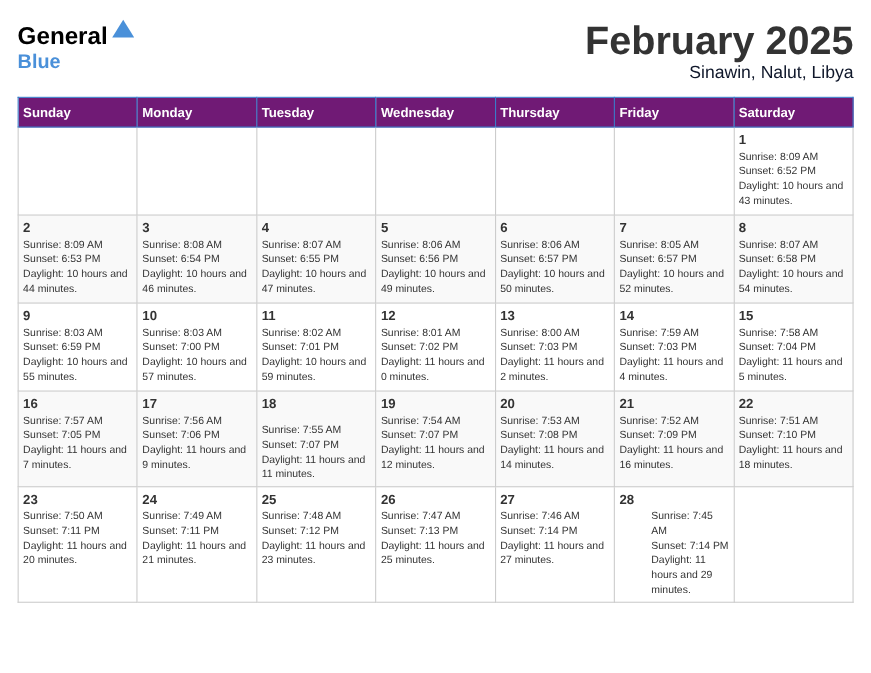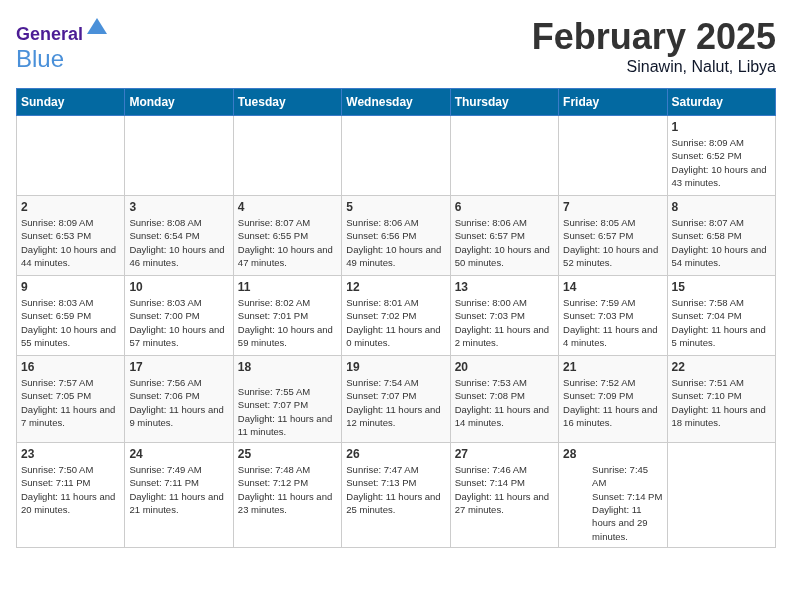--- a/index.html
+++ b/index.html
@@ -36,21 +36,21 @@
     .location-title {
       font-size: 16px;
       color: #0f172a;
     }
     .calendar-table {
       width: 100%;
       border-collapse: collapse;
       table-layout: fixed;
     }
     .calendar-table th {
-      background-color: #0369a1;
+      background-color: #701a75;
       color: #fff;
       font-size: 12px;
       font-weight: bold;
       padding: 6px 4px;
       text-align: left;
       border: 1px solid #3a7bc8;
     }
     .calendar-table td {
       border: 1px solid #ccc;
       vertical-align: top;
@@ -77,24 +77,24 @@
     .empty-cell {
       background: #fff !important;
     }
   </style>
 </head>
 <body>
 
 <div class="header-area">
   <div class="logo">
     <div>
-      <span style="font-size:18px;font-weight:bold;color:#4c1d95;">General</span><svg class="logo-icon" viewBox="0 0 24 24" xmlns="http://www.w3.org/2000/svg">
+      <span style="font-size:22px;font-weight:bold;color:#000000;">General</span><svg class="logo-icon" viewBox="0 0 24 24" xmlns="http://www.w3.org/2000/svg">
           <polygon points="12,2 22,18 2,18" fill="#4a90d9"></polygon>
         </svg><br>
-      <span style="font-size:24px;font-weight:normal;color:#4a90d9;margin-left:0;">Blue</span>
+      <span style="font-size:18px;font-weight:bold;color:#4a90d9;margin-left:0;">Blue</span>
     </div>
   </div>
   <div class="title-area">
     <div class="month-title">February 2025</div>
     <div class="location-title">Sinawin, Nalut, Libya</div>
   </div>
 </div>
 
 <table class="calendar-table">
   <thead>

